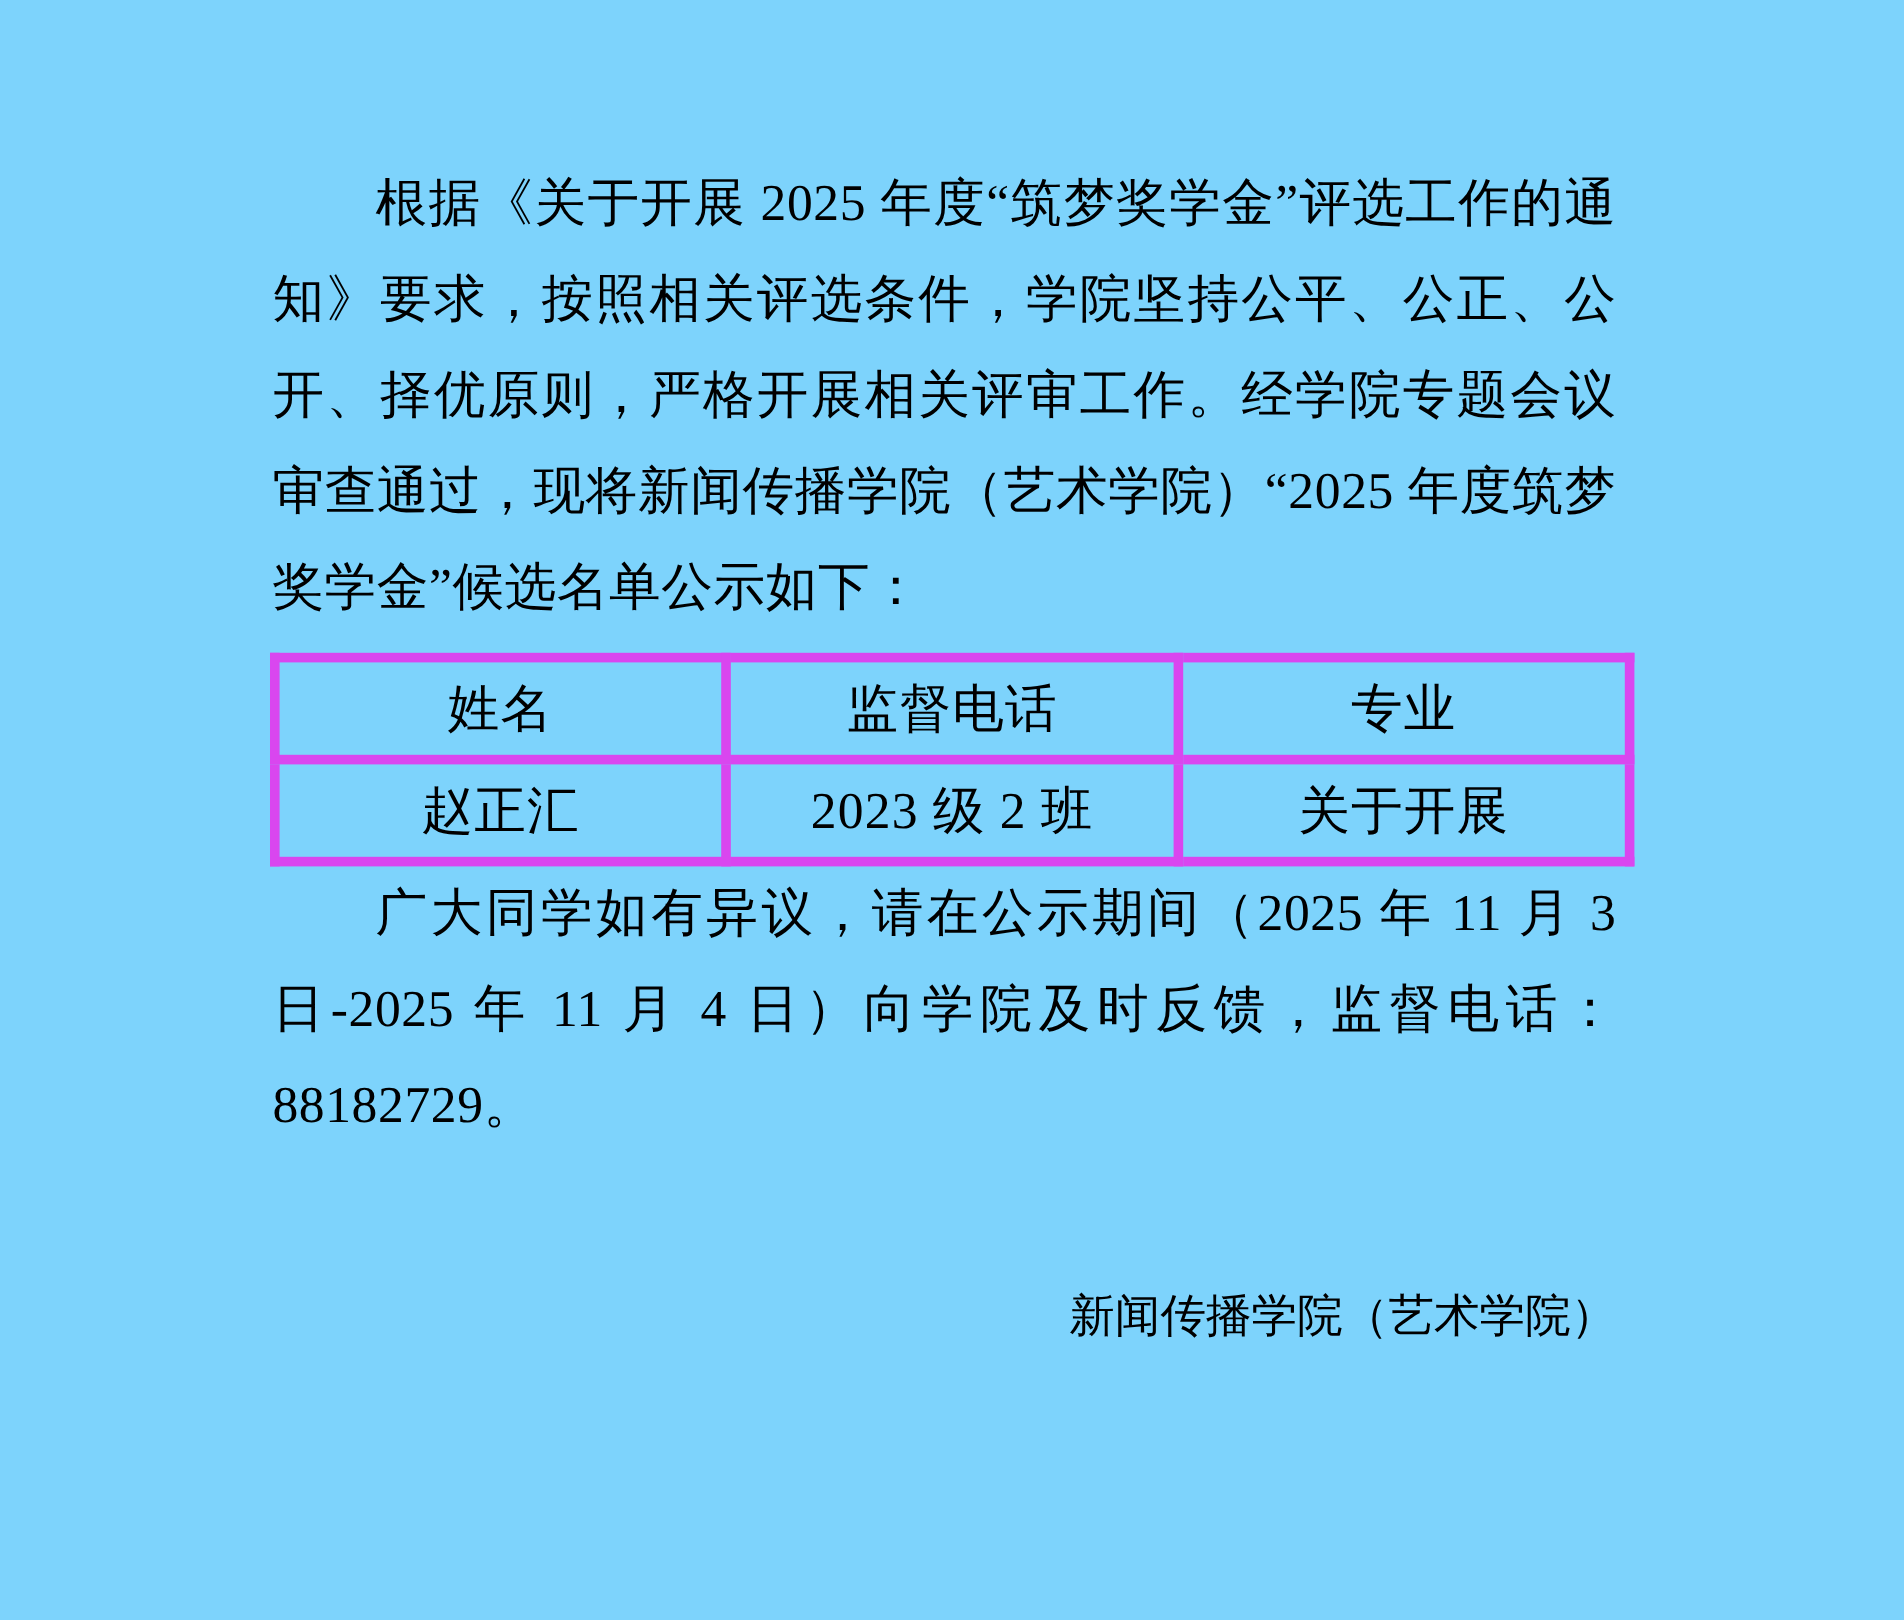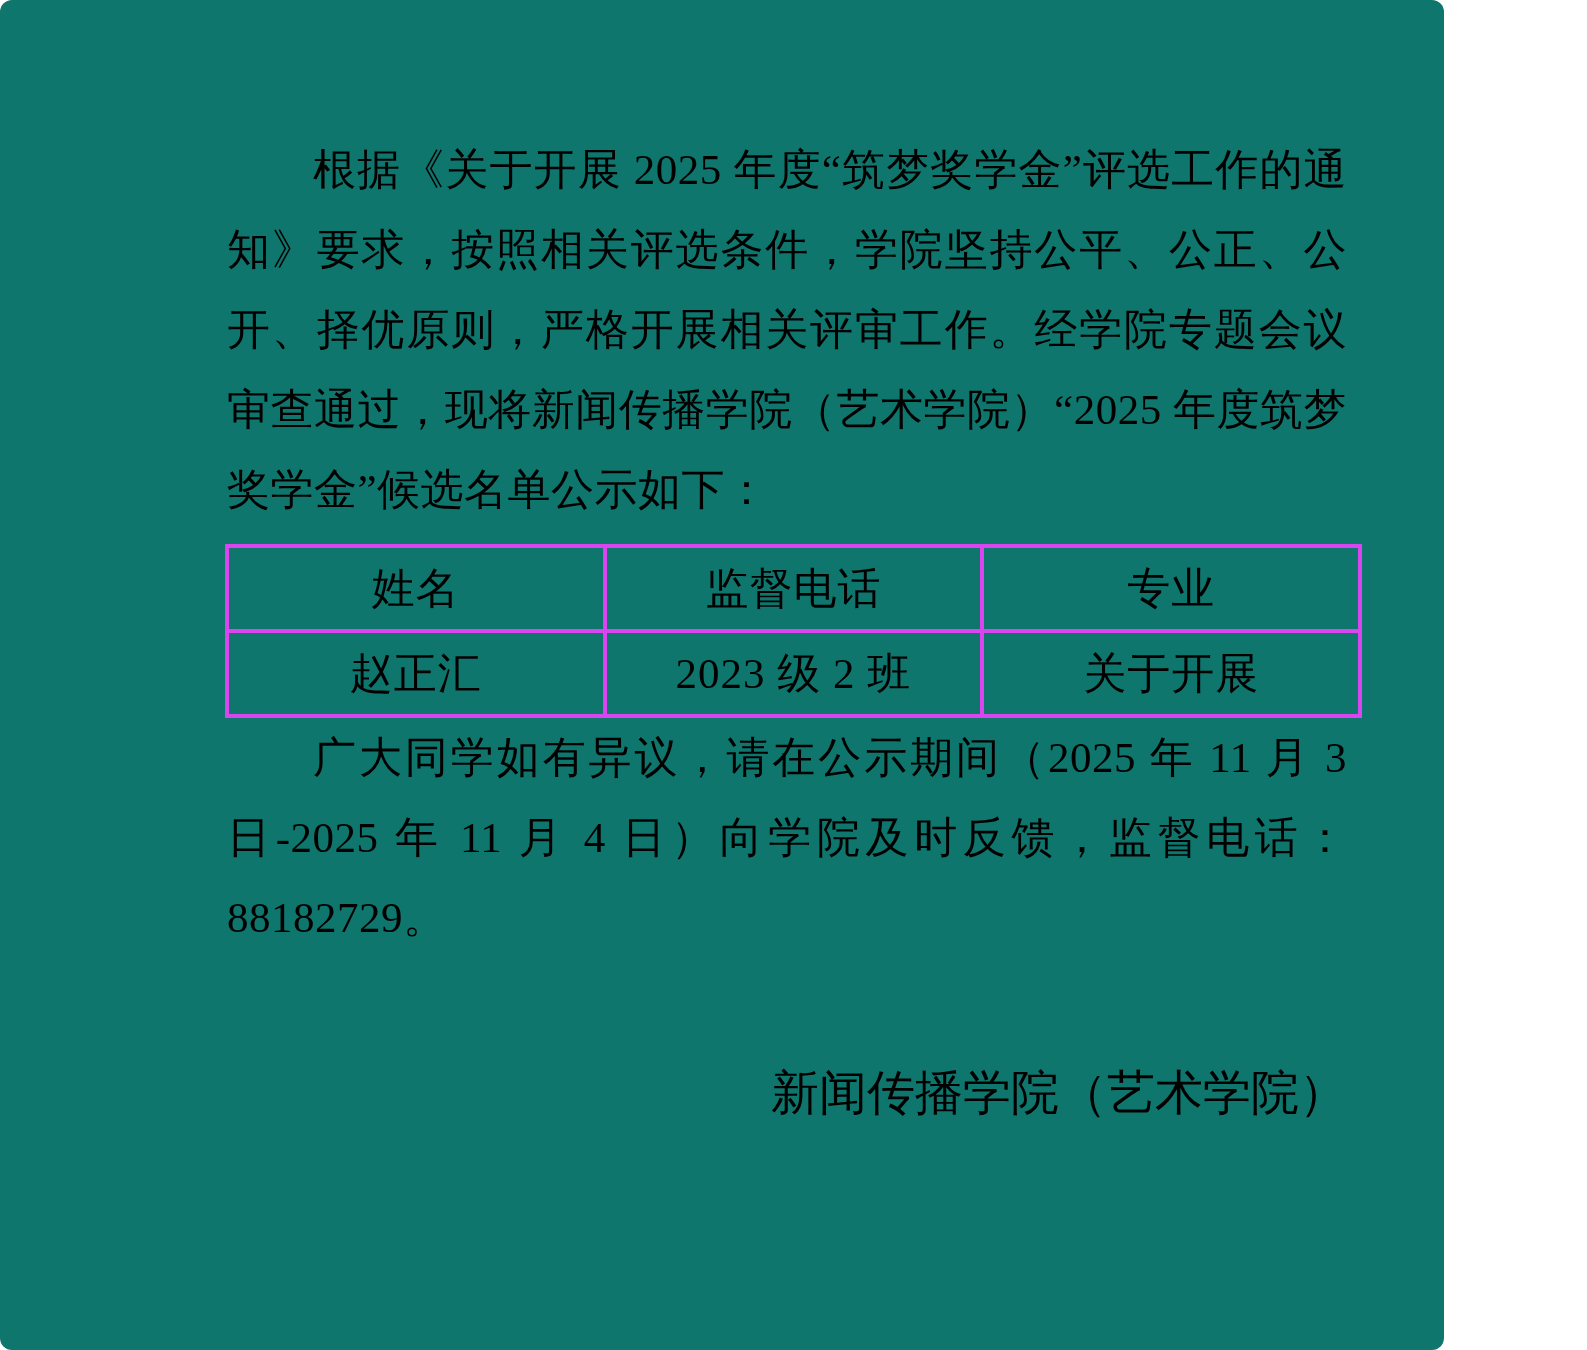--- a/index.html
+++ b/index.html
@@ -5,25 +5,24 @@
   * { box-sizing: border-box; }
   html, body {
     margin: 0;
     padding: 0;
     background: #ffffff;
     color: #000000;
     font-family: "Liberation Serif", "DejaVu Serif", serif;
   }
   .page {
     position: relative;
-    width: 1444px;
+    width: 1587px;
     height: 1350px;
-    background: #0f766e;
+    background: #7dd3fc;
     overflow: hidden;
-    border-radius: 12px;
   }
   .content {
     position: absolute;
     left: 227px;
     top: 130px;
     width: 1120px;
   }
   .body-par {
     margin: 0;
     font-size: 43px;
@@ -36,34 +35,34 @@
     border-collapse: collapse;
     width: 1137px;
     margin-left: -2px;
     margin-top: 14px;
     margin-bottom: 0;
     table-layout: fixed;
     border: 3px solid #000000;
   }
   table.candidates th,
   table.candidates td {
-    border: 4px solid #d946ef;
+    border: 8px solid #d946ef;
     height: 85px;
     text-align: center;
     vertical-align: middle;
     font-size: 43px;
     font-weight: normal;
     padding: 0;
     letter-spacing: 1px;
   }
   table.candidates th { font-weight: normal; }
   .signature-area {
     margin-top: 95px;
     text-align: right;
-    font-size: 48px;
+    font-size: 38px;
     line-height: 80px;
     text-decoration: underline;
   }
   .signature-inner {
     display: inline-block;
     text-align: center;
   }
   .sig-line { white-space: nowrap; }
 </style>
 </head>

